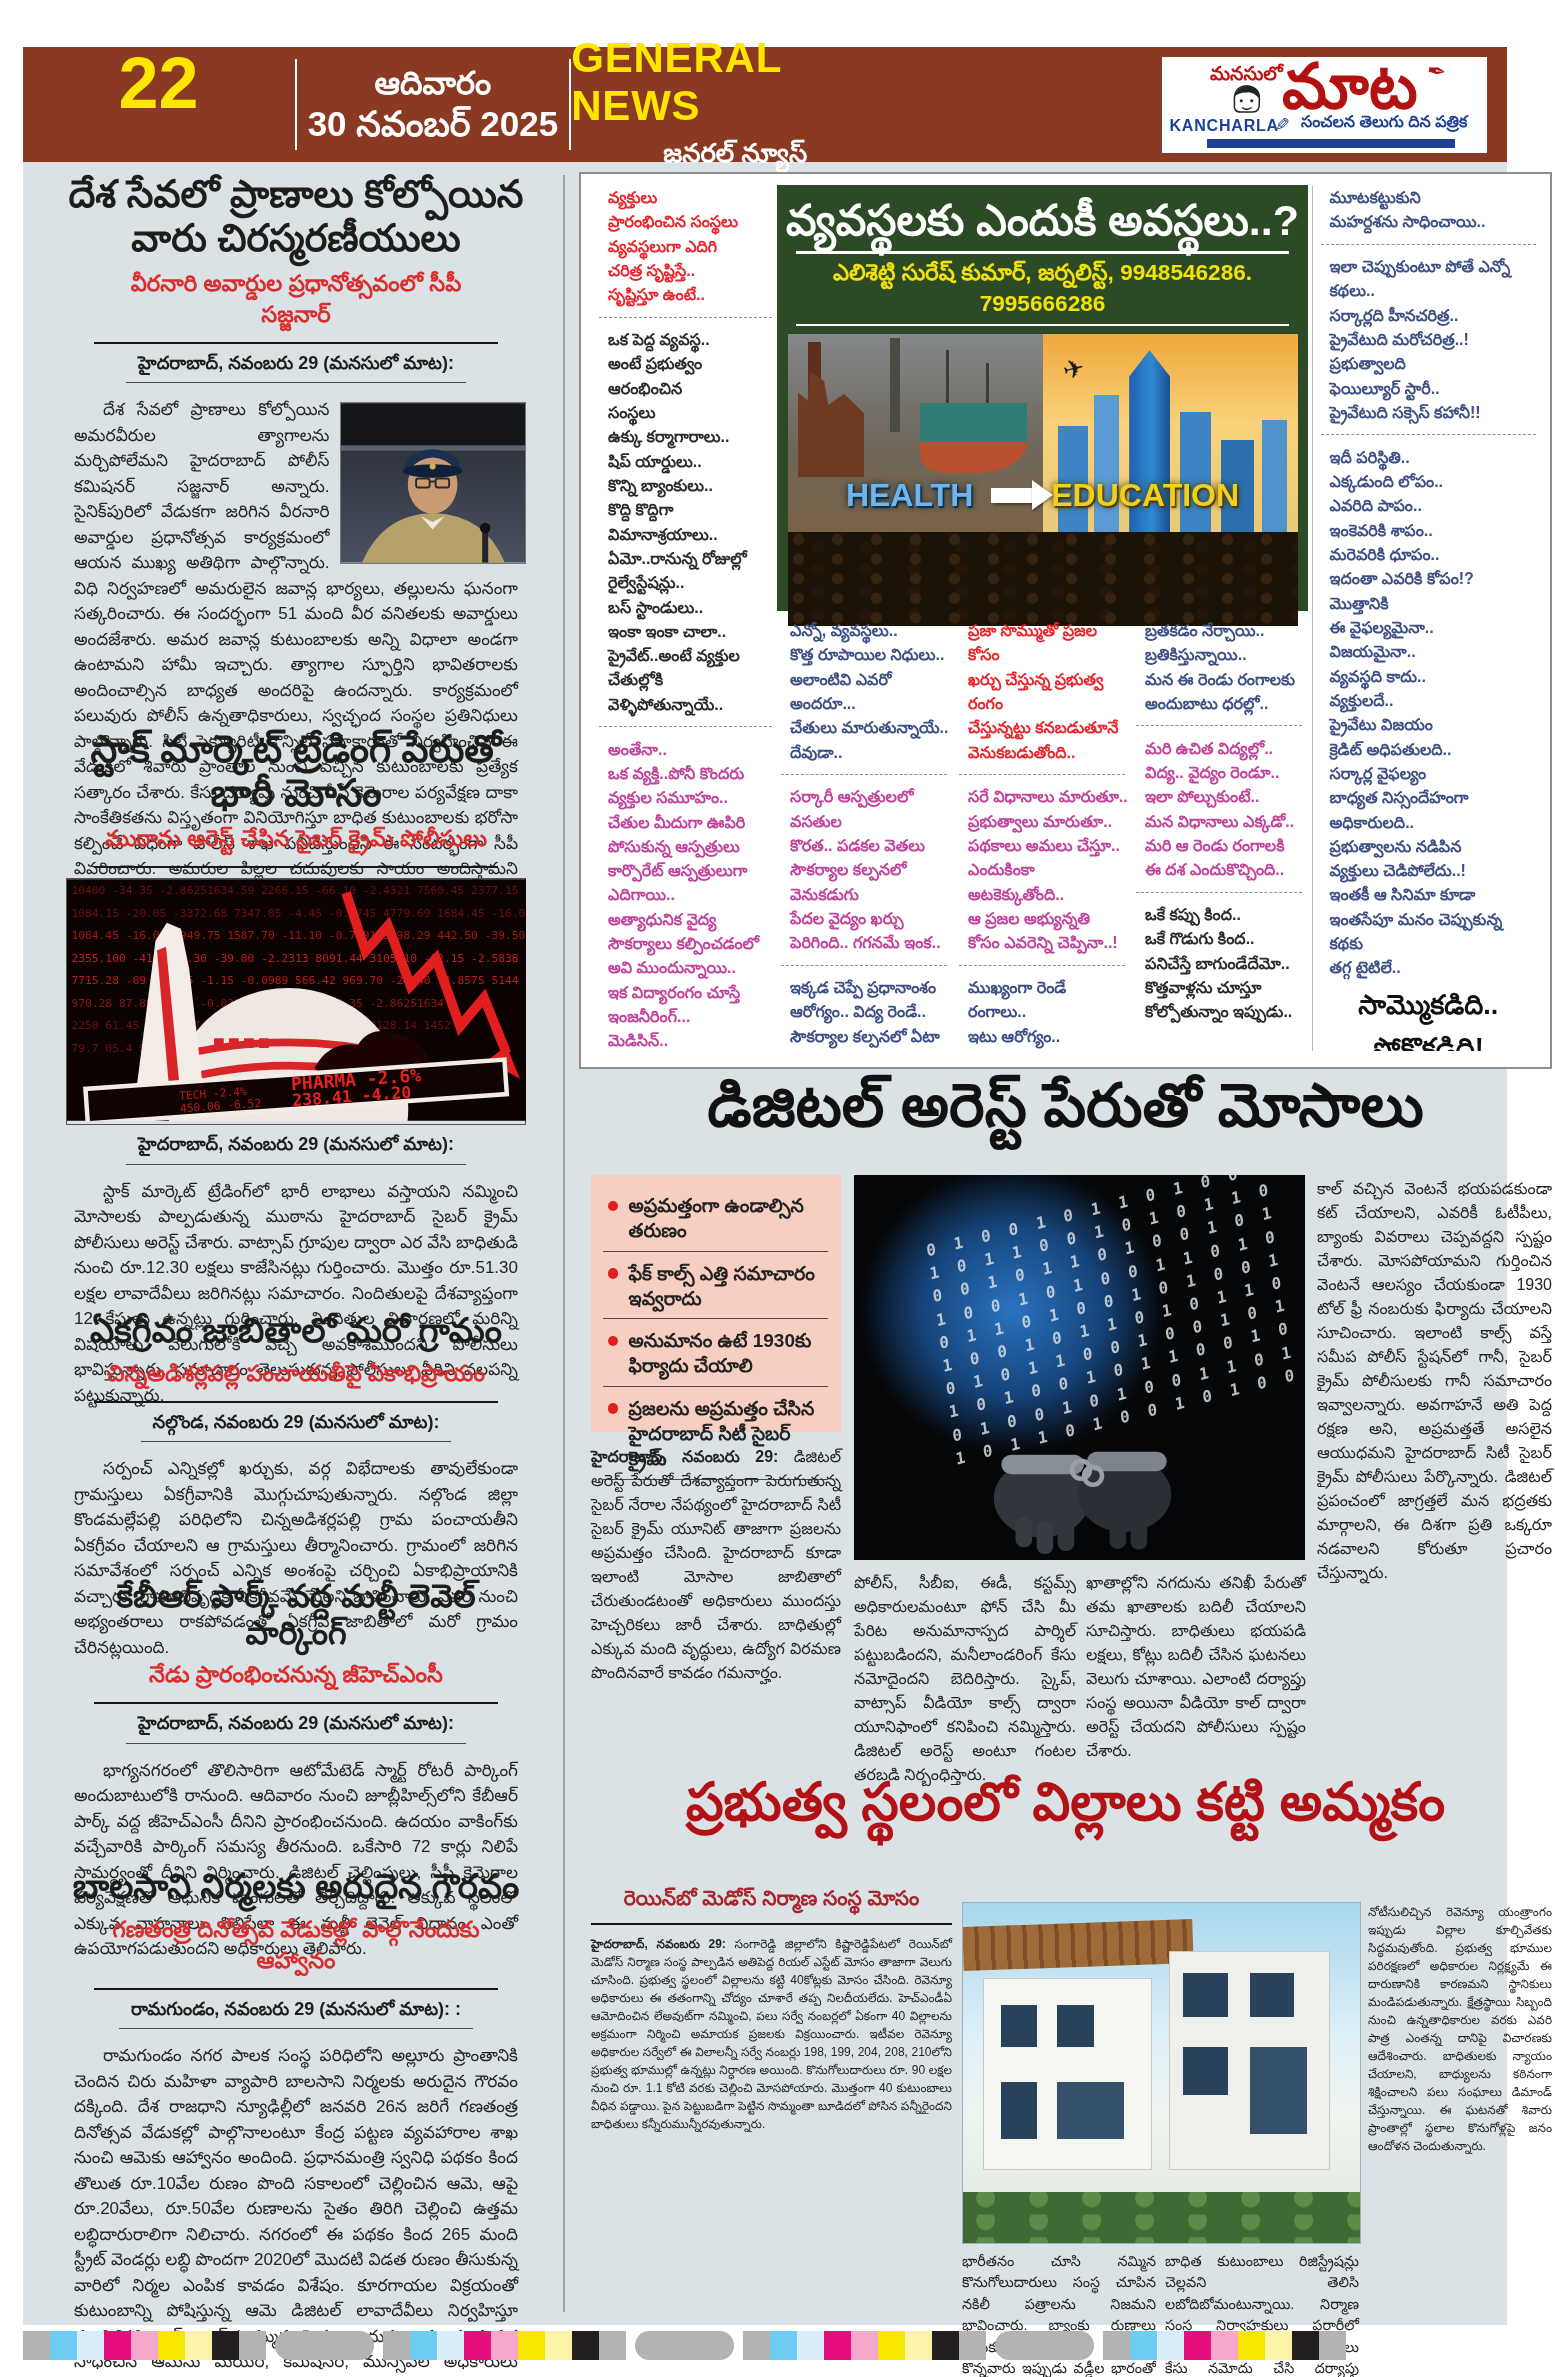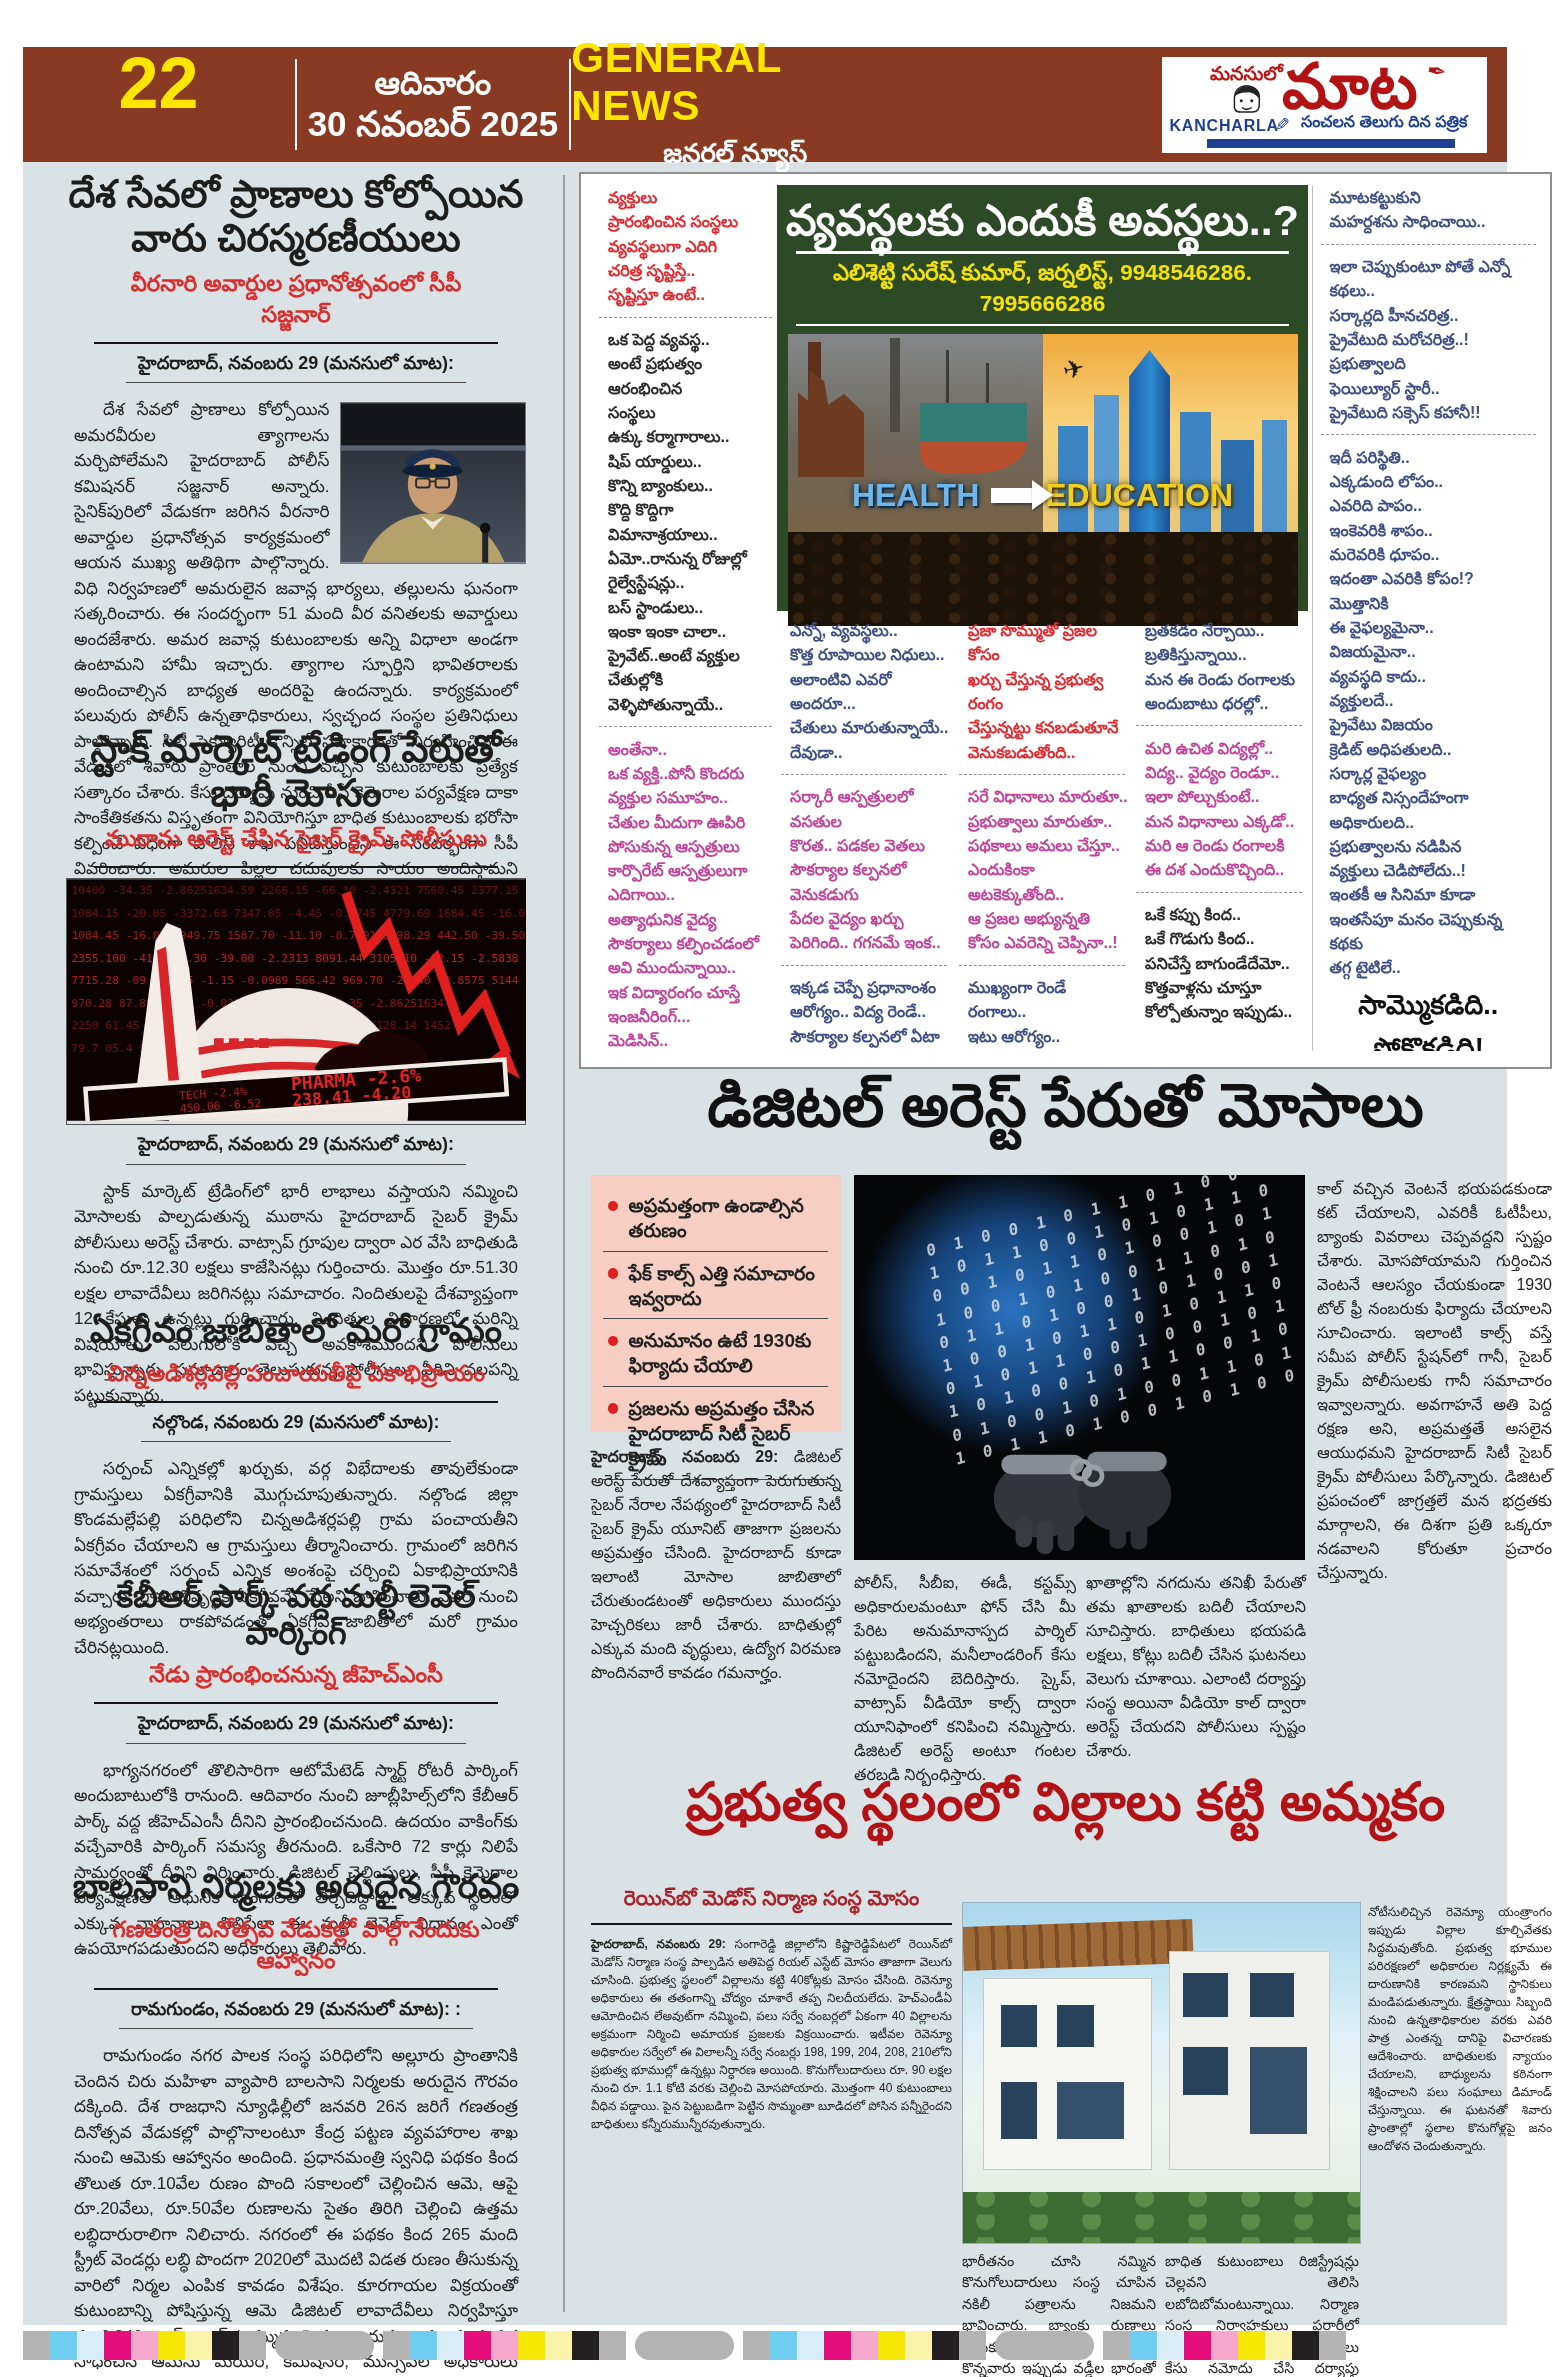--- a/index.html
+++ b/index.html
@@ -79,21 +79,21 @@
   .bld3{left:34%;width:16%;height:92%;background:linear-gradient(90deg,#1f5fae,#2f8ad0 55%,#1b4f93);clip-path:polygon(0 14%,50% 0,100% 14%,100% 100%,0 100%);}
   .bld4{left:54%;width:12%;height:62%;background:#3d84c4;}
   .bld5{left:70%;width:13%;height:48%;background:#2d6fae;}
   .bld6{left:86%;width:10%;height:58%;background:#4f93cc;}
   .plane{position:absolute;left:8%;top:10%;font-size:25.6px;color:#1c1c1c;transform:rotate(-14deg);}
   .scene-crowd{position:absolute;left:0;bottom:0;width:100%;height:32%;
       background:#1b1208;
       background-image:radial-gradient(circle at 10.5px 7.5px,#35220f 0 5.3px,transparent 6px),
                        radial-gradient(circle at 30px 15px,#241608 0 6px,transparent 6.8px);
       background-size:39px 19.6px,48px 22.6px;}
-  .scene-labels{position:absolute;left:0;top:49%;width:100%;display:flex;align-items:center;justify-content:center;gap:12px;}
+  .scene-labels{position:absolute;left:0;top:49%;width:100%;display:flex;align-items:center;justify-content:center;gap:18px;}
   .lbl-health{color:#6db5ec;font-size:32px;font-weight:bold;text-shadow:1.5px 1.5px 1.5px #0a2a42,0 0 7.5px #08263c;}
   .lbl-edu{color:#f2cf1d;font-size:32px;font-weight:bold;text-shadow:1.5px 1.5px 1.5px #4a3a05,0 0 7.5px #3c3004;}
   .big-arrow{position:relative;width:42px;height:15px;background:#fff;box-shadow:1.5px 1.5px 3px rgba(0,0,0,.5);}
   .big-arrow:after{content:"";position:absolute;right:-19.6px;top:-7.5px;border-left:21px solid #fff;
       border-top:15px solid transparent;border-bottom:15px solid transparent;filter:drop-shadow(1.5px 1.5px 1.5px rgba(0,0,0,.5));}
 
   
   .d-head{position:absolute;left:579px;top:1074px;width:973px;font-size:60px;font-weight:bold;color:#111;text-align:center;line-height:1.05;}
   .bulletbox{position:absolute;left:591px;top:1175px;width:250px;height:257px;background:#f6cfc2;box-sizing:border-box;padding:18px 13.5px 7.5px 12px;}
   .bullet-item{position:relative;font-size:19px;font-weight:bold;color:#222;line-height:1.32;

